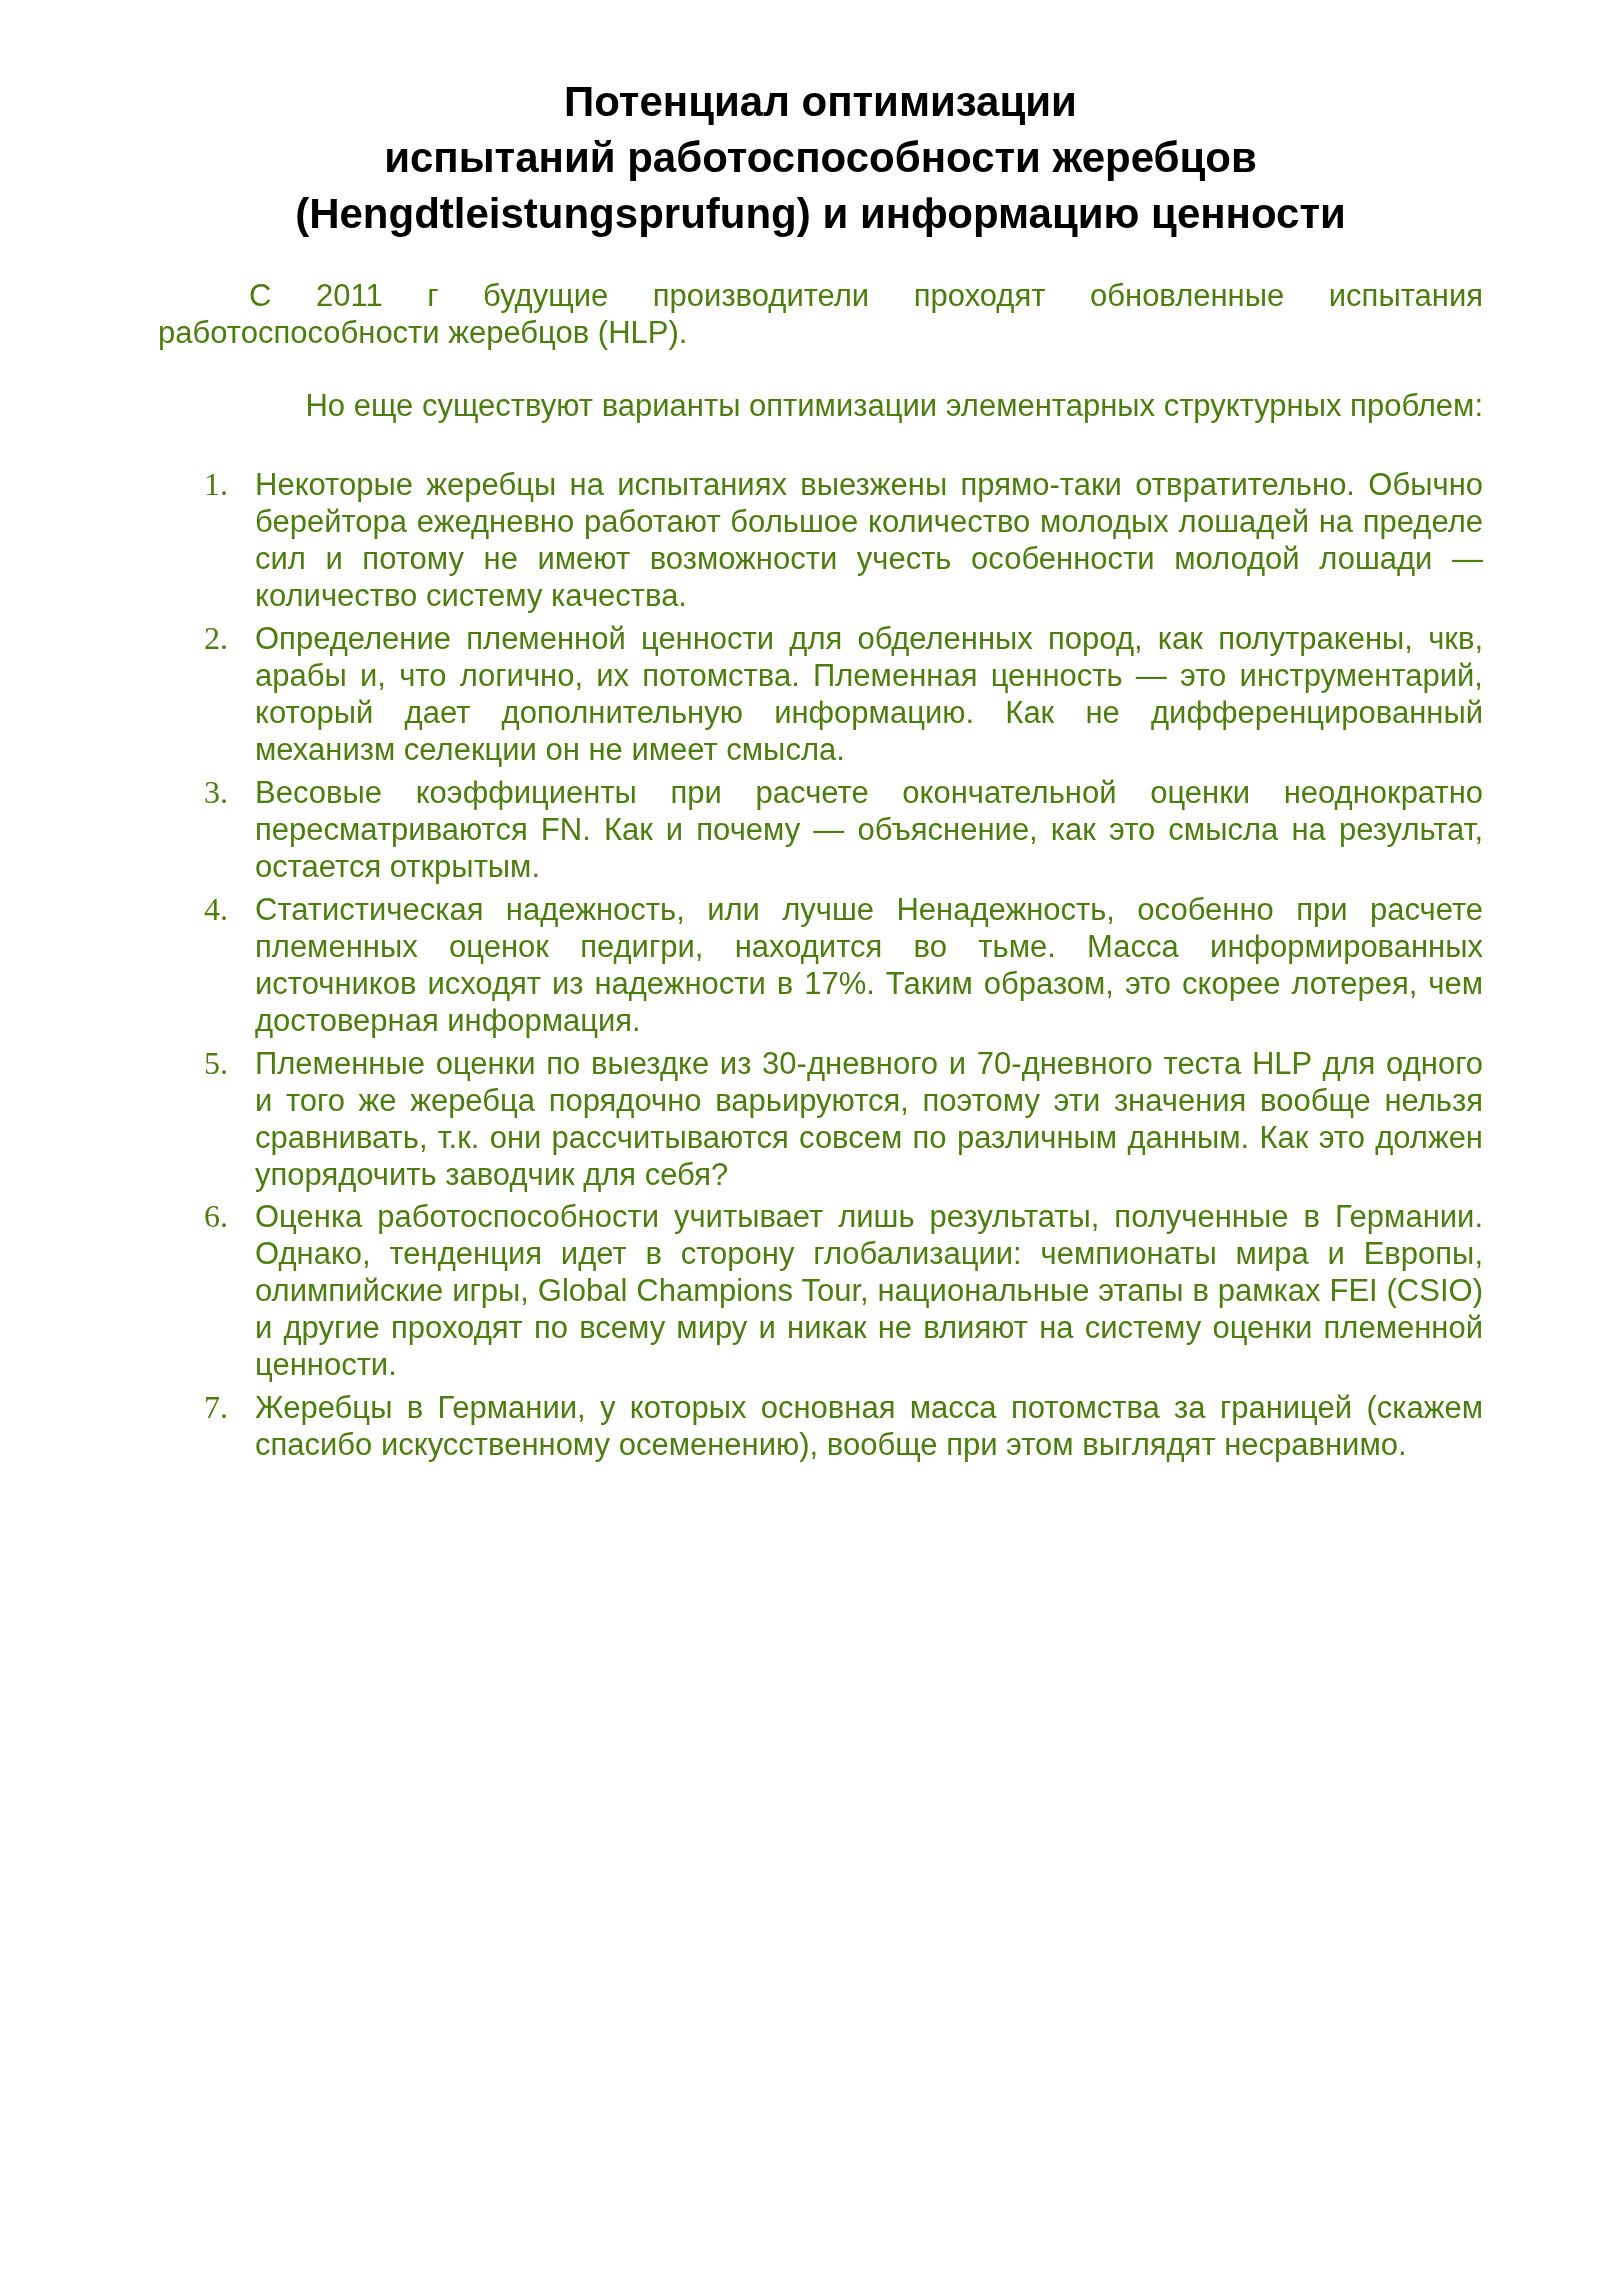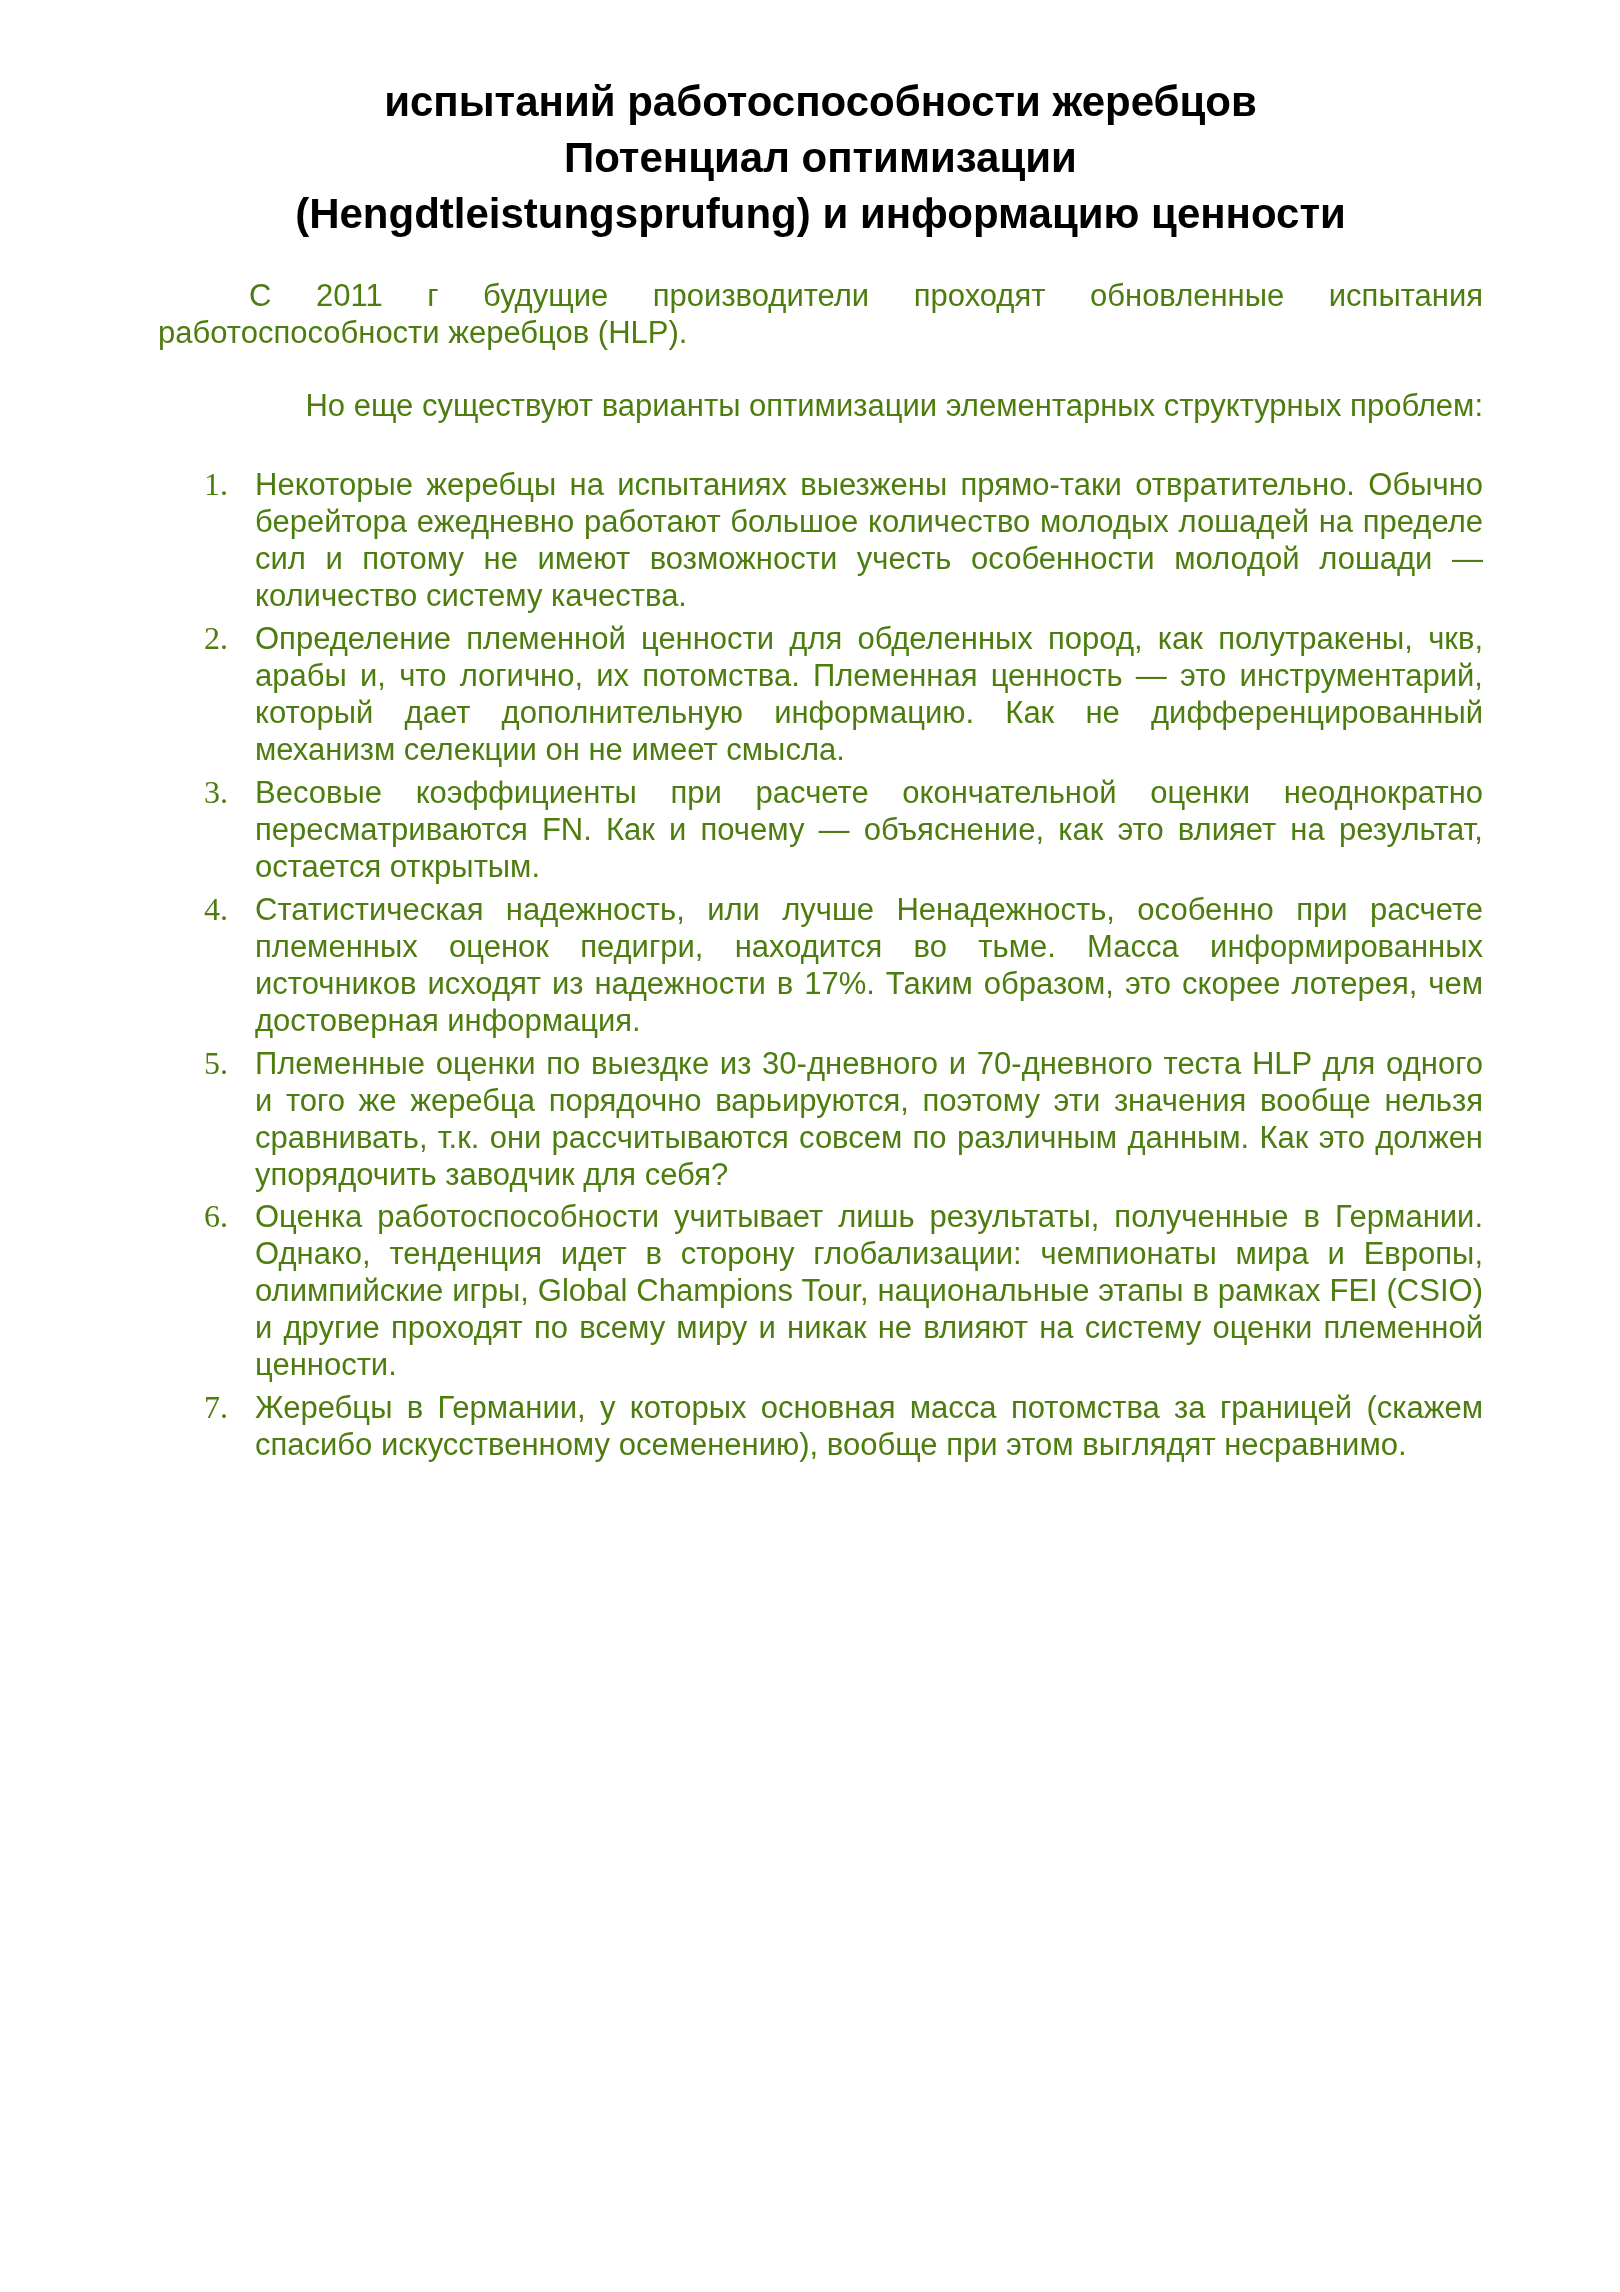--- a/index.html
+++ b/index.html
@@ -72,41 +72,41 @@
     font-style: italic;
     color: #000000;
   }
 </style>
 </head>
 <body>
 
 <div class="page">
 
   <h1 class="title">
+    <span class="tline">Потенциал оптимизации</span>
     <span class="tline">испытаний работоспособности жеребцов</span>
-    <span class="tline">Потенциал оптимизации</span>
     <span class="tline">(Hengdtleistungsprufung) и информацию ценности</span>
   </h1>
 
   <p class="intro body-text">С 2011 г будущие производители проходят обновленные испытания работоспособности жеребцов (HLP).</p>
 
   <p class="lead body-text">Но еще существуют варианты оптимизации элементарных структурных проблем:</p>
 
   <ol class="issues body-text">
     <li class="issue">
       <span class="num">1.</span>
       <span class="txt">Некоторые жеребцы на испытаниях выезжены прямо-таки отвратительно. Обычно берейтора ежедневно работают большое количество молодых лошадей на пределе сил и потому не имеют возможности учесть особенности молодой лошади — количество систему качества.</span>
     </li>
     <li class="issue">
       <span class="num">2.</span>
       <span class="txt">Определение племенной ценности для обделенных пород, как полутракены, чкв, арабы и, что логично, их потомства. Племенная ценность — это инструментарий, который дает дополнительную информацию. Как не дифференцированный механизм селекции он не имеет смысла.</span>
     </li>
     <li class="issue">
       <span class="num">3.</span>
-      <span class="txt">Весовые коэффициенты при расчете окончательной оценки неоднократно пересматриваются FN. Как и почему — объяснение, как это влияет на результат, остается открытым.</span>
+      <span class="txt">Весовые коэффициенты при расчете окончательной оценки неоднократно пересматриваются FN. Как и почему — объяснение, как это смысла на результат, остается открытым.</span>
     </li>
     <li class="issue">
       <span class="num">4.</span>
       <span class="txt">Статистическая надежность, или лучше Ненадежность, особенно при расчете племенных оценок педигри, находится во тьме. Масса информированных источников исходят из надежности в 17%. Таким образом, это скорее лотерея, чем достоверная информация.</span>
     </li>
     <li class="issue">
       <span class="num">5.</span>
       <span class="txt">Племенные оценки по выездке из 30-дневного и 70-дневного теста HLP для одного и того же жеребца порядочно варьируются, поэтому эти значения вообще нельзя сравнивать, т.к. они рассчитываются совсем по различным данным. Как это должен упорядочить заводчик для себя?</span>
     </li>
     <li class="issue">

